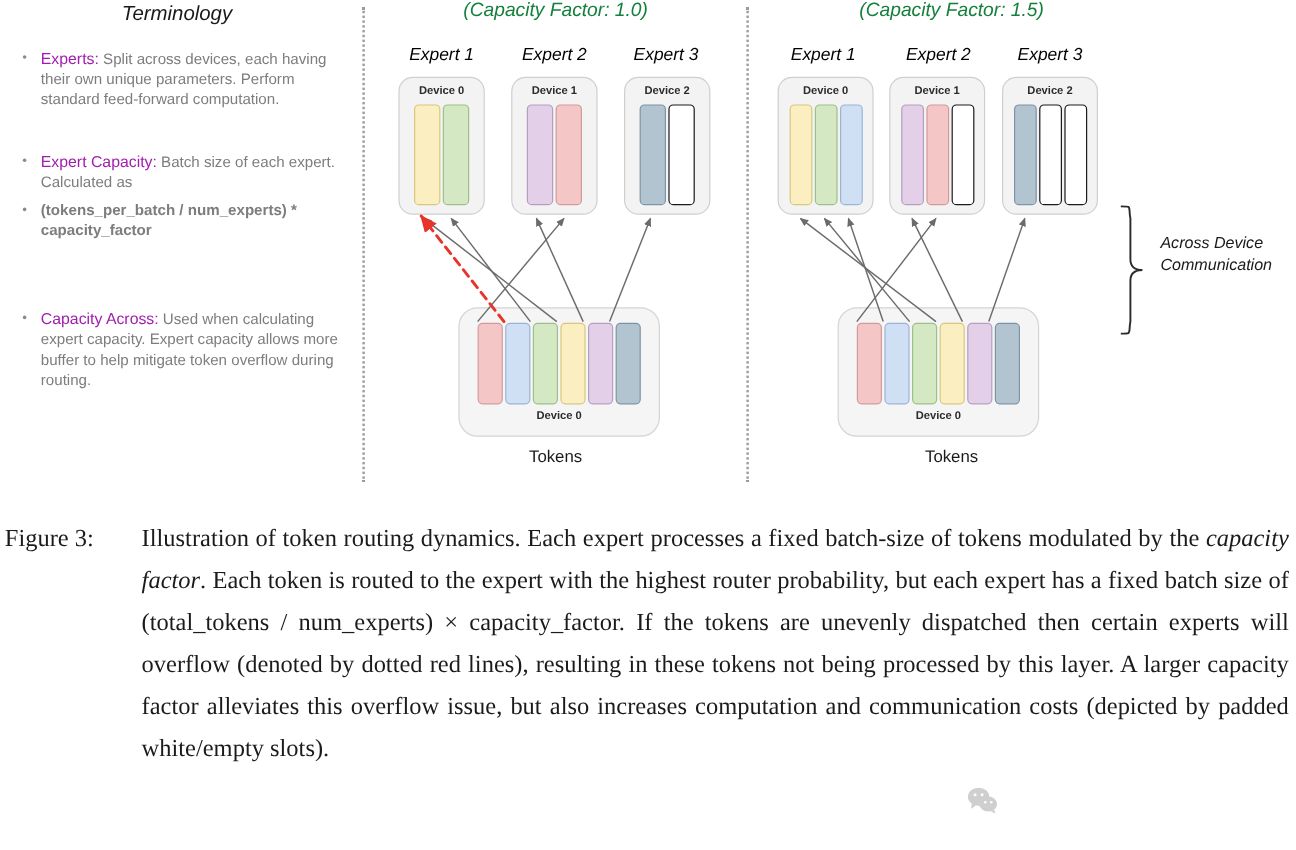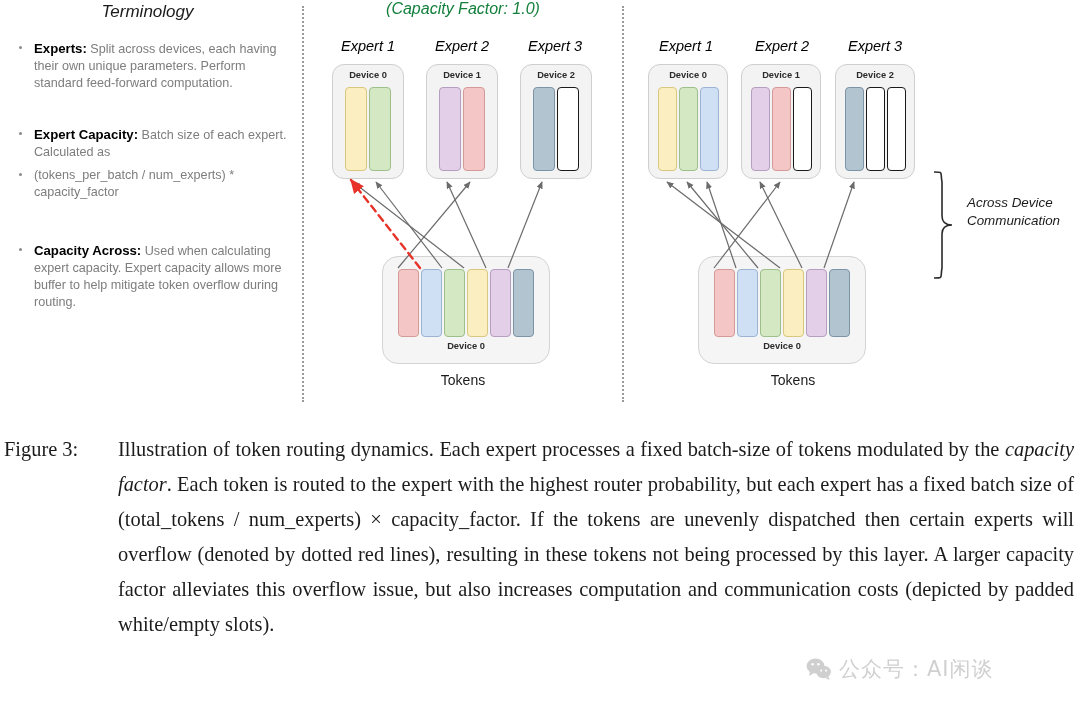--- a/index.html
+++ b/index.html
@@ -58,26 +58,26 @@
     color: #7d7d7d;
   }
   .term-item .bullet {
     position: absolute;
     left: 7px; top: 6px;
     width: 3px; height: 3px;
     border-radius: 50%;
     background: #8a8a8a;
   }
   .term-item b {
-    color: #000000;
-    font-weight: bold;
+    color: #a21caf;
+    font-weight: normal;
     font-size: 13.2px;
   }
   .gap-lg { margin-bottom: 34px; }
-  .gap-md { margin-bottom: 41px; }
+  .gap-md { margin-bottom: 56px; font-weight: bold; }
 
   
   .panel {
     position: absolute;
     top: 0;
     height: 420px;
   }
   .panel-title {
     position: absolute;
     top: 0; left: 0; width: 100%;
@@ -316,20 +316,21 @@
 
       <path d="M92,268 L164,182" stroke="#6b6b6b" stroke-width="1.2" fill="none" marker-end="url(#ah1)"></path>
 
       <path d="M202,268 L236,182" stroke="#6b6b6b" stroke-width="1.2" fill="none" marker-end="url(#ah1)"></path>
 
       <path d="M114,268 L45,180" stroke="#e8332a" stroke-width="2.4" fill="none" stroke-dasharray="7,5" stroke-linecap="round" marker-end="url(#ahr1)"></path>
     </svg>
   </div>
 
   <div class="panel" style="left:626px;width:334px">
+    <div class="panel-title">(Capacity Factor: 1.5)</div>
 
     <div class="expert-label" style="left:14px;top:38px">Expert 1</div>
     <div class="expert-label" style="left:110px;top:38px">Expert 2</div>
     <div class="expert-label" style="left:203px;top:38px">Expert 3</div>
 
     <div class="device-box" style="left:22px;top:64px;width:80px;height:115px">
       <div class="device-name">Device 0</div>
       <div class="slot-row">
         <div class="slot narrow" style="background:#fbeec0;border:1px solid #d8c87e"></div>
         <div class="slot narrow" style="background:#d4e8c4;border:1px solid #9dbf89"></div>
@@ -405,14 +406,13 @@
   <svg width="26" height="24" viewBox="0 0 26 24">
     <ellipse cx="9.5" cy="9" rx="9" ry="7.6" fill="#8e8e8e"></ellipse>
     <path d="M4,14.5 L3,19 L7.2,16.4 Z" fill="#8e8e8e"></path>
     <circle cx="6.6" cy="7.2" r="1.25" fill="#ffffff"></circle>
     <circle cx="12.4" cy="7.2" r="1.25" fill="#ffffff"></circle>
     <ellipse cx="17.5" cy="15" rx="7.4" ry="6.2" fill="#8e8e8e"></ellipse>
     <path d="M22.5,19.6 L23.6,23 L19.8,21.2 Z" fill="#8e8e8e"></path>
     <circle cx="15.1" cy="13.6" r="1.05" fill="#ffffff"></circle>
     <circle cx="20.1" cy="13.6" r="1.05" fill="#ffffff"></circle>
   </svg>
-  <span class="wm-text">公众号：AI闲谈</span>
 </div>
 
 </body></html>

